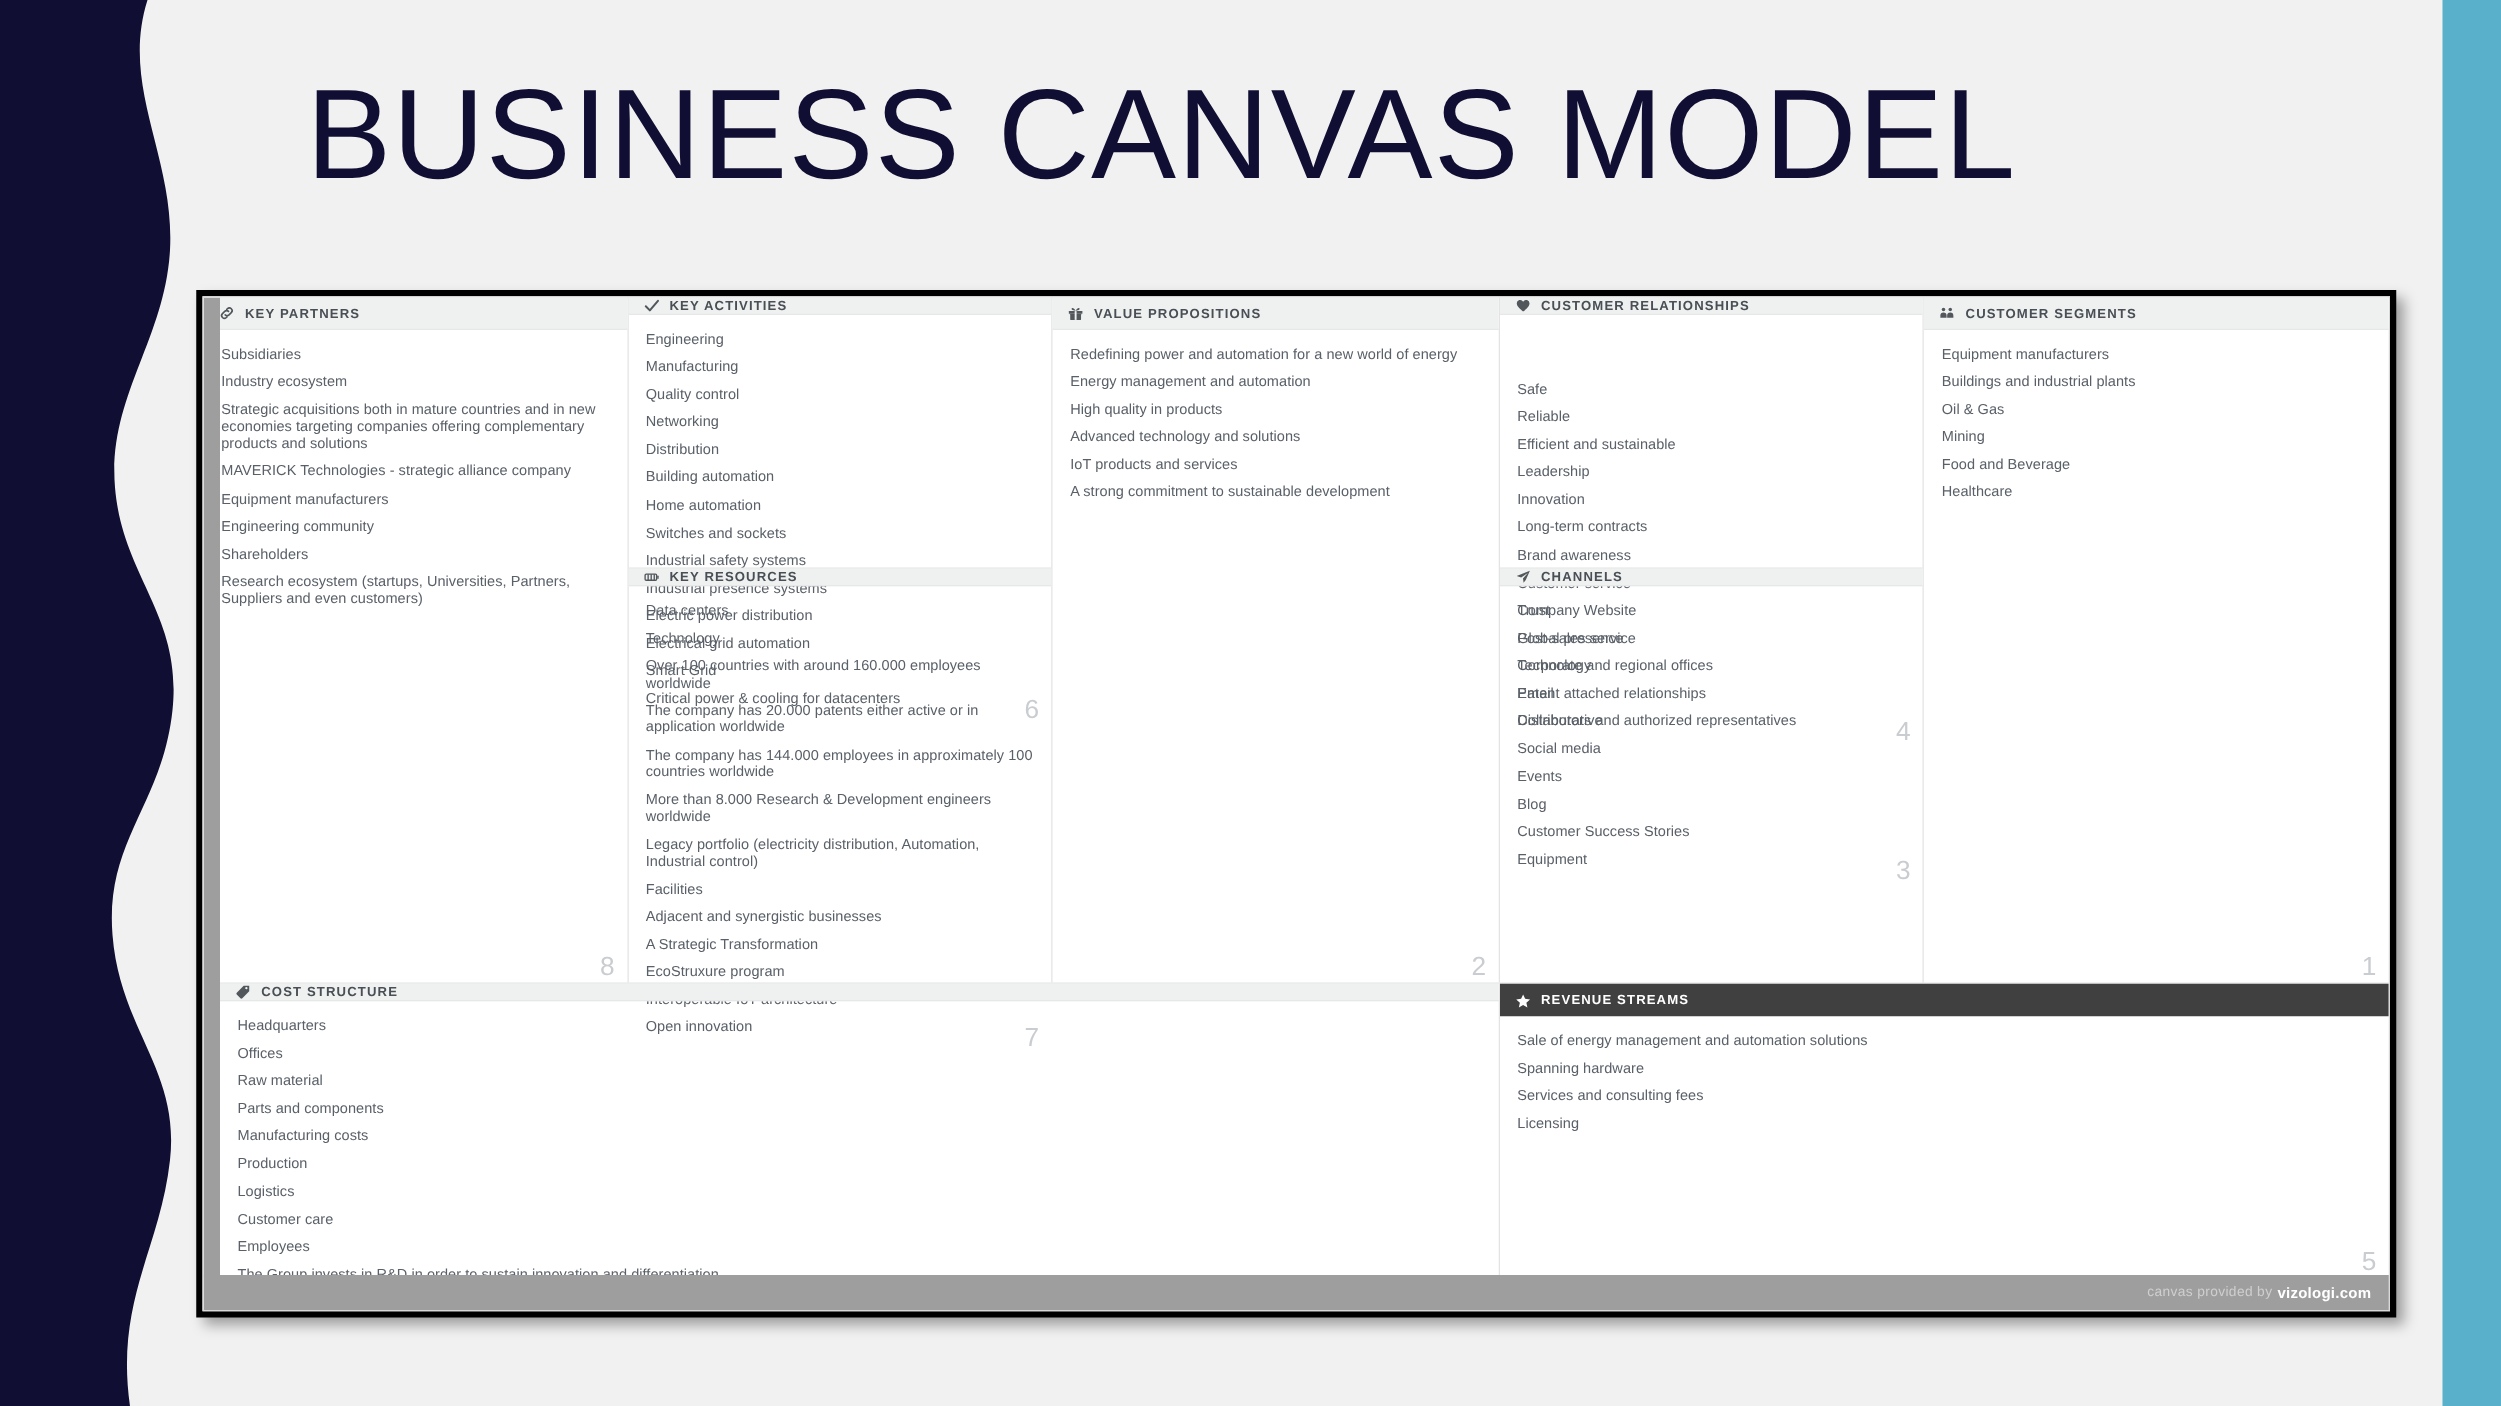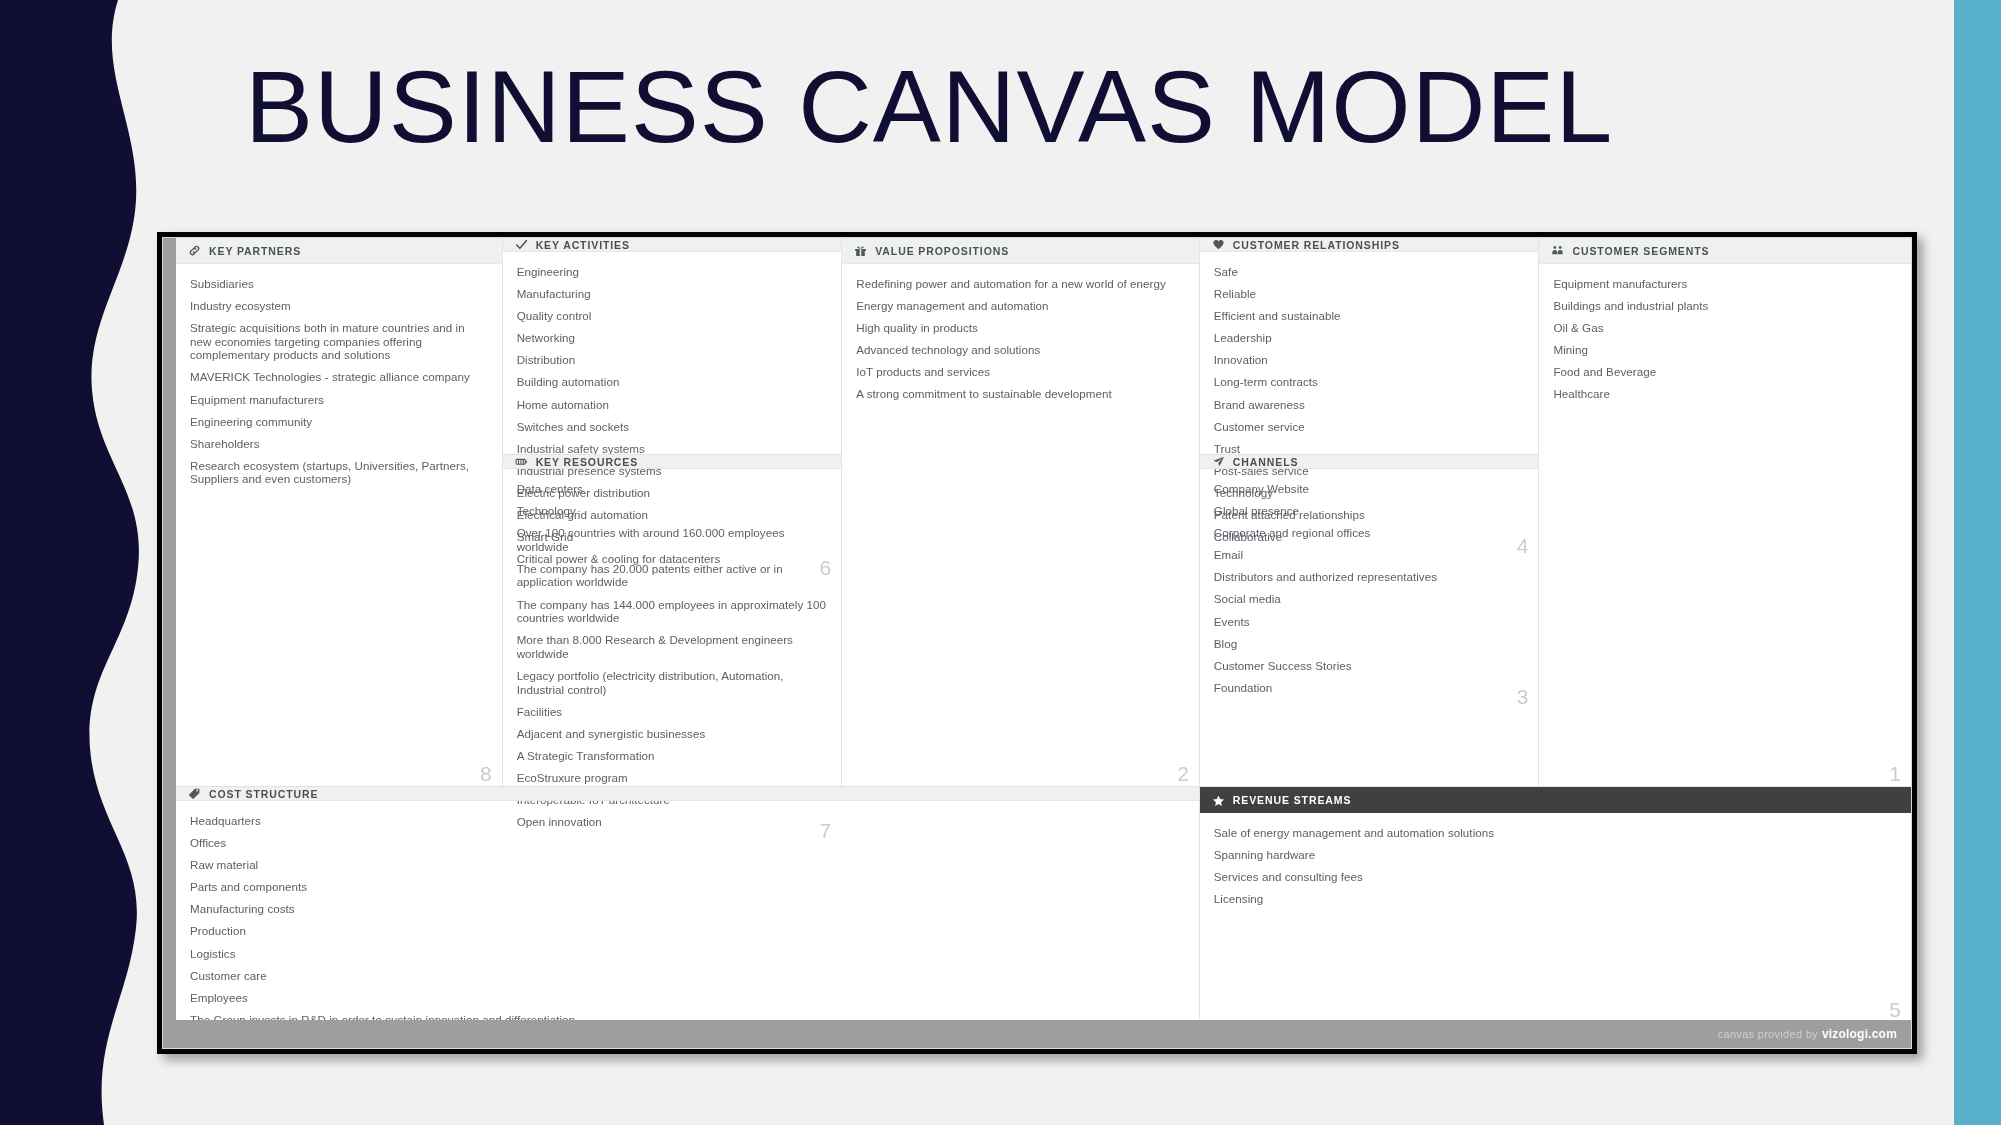--- a/index.html
+++ b/index.html
@@ -95,21 +95,21 @@
     height: 548px;
     width: 100%;
   }
   .col {
     position: relative;
     border-right: 1px solid #e3e3e3;
     display: flex;
     flex-direction: column;
   }
   .col:last-child { border-right: none; }
-  .col-kp { width: 340px; padding-left: 13px; }
+  .col-kp { width: 340px; }
   .col-ka { width: 340px; }
   .col-vp { width: 358px; }
   .col-cr { width: 340px; }
   .col-cs { width: 372px; }
 
   
   .block {
     position: relative;
     display: flex;
     flex-direction: column;
@@ -170,21 +170,21 @@
     font-size: 21px;
     line-height: 21px;
     color: #c9ccd0;
     font-weight: 400;
     user-select: none;
   }
 
   
   .col-ka .block.ka { height: 216px; }
   .col-ka .block.kr { height: 332px; border-top: 1px solid #e3e3e3; }
-  .col-cr .block.cr { height: 216px; }
+  .col-cr .block.cr { height: 216px; gap: 40px; }
   .col-cr .block.ch { height: 244px; border-top: 1px solid #e3e3e3; }
   .col-kp .block.kp,
   .col-vp .block.vp,
   .col-cs .block.cseg { height: 548px; }
 
   
   .bot-row {
     display: flex;
     height: 236px;
     width: 100%;
@@ -415,21 +415,21 @@
             <ul>
                 <li>Company Website</li>
                 <li>Global presence</li>
                 <li>Corporate and regional offices</li>
                 <li>Email</li>
                 <li>Distributors and authorized representatives</li>
                 <li>Social media</li>
                 <li>Events</li>
                 <li>Blog</li>
                 <li>Customer Success Stories</li>
-                <li>Foundation</li>
+                <li>Equipment</li>
               </ul>
             <span class="idx">3</span>
           </div>
         </div>
       </div>
 
       <div class="col col-cs">
         <div class="block cseg">
           <div class="block-hd">
             <span class="ic">

